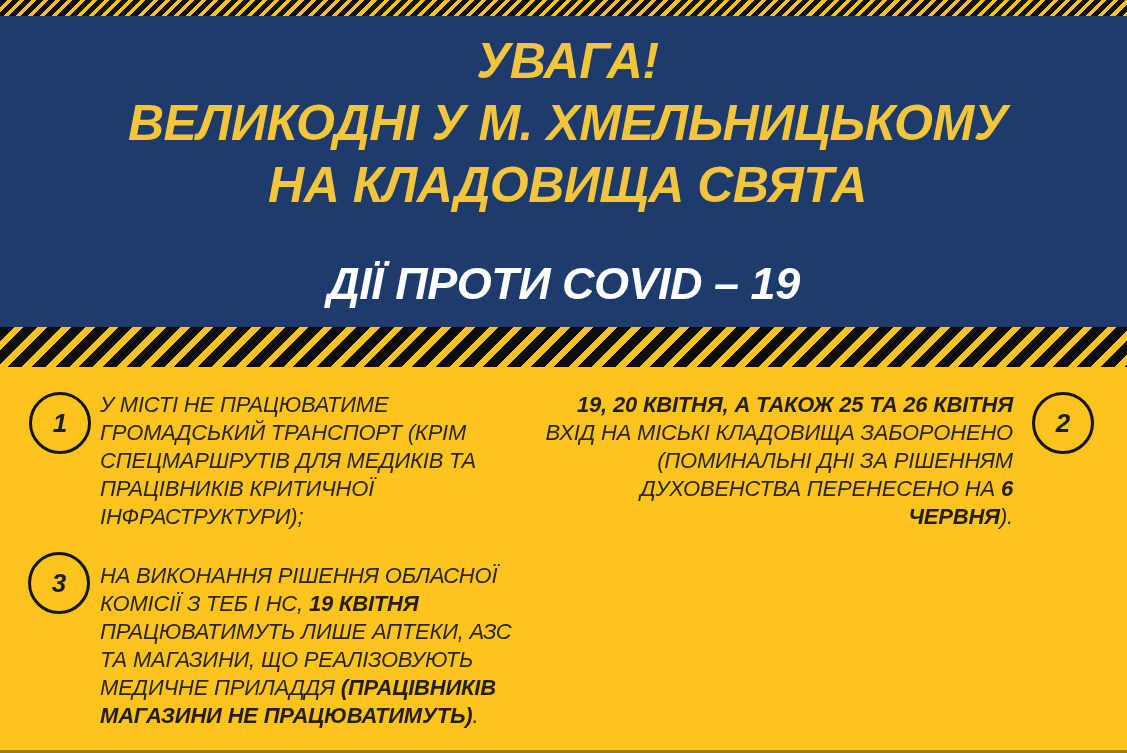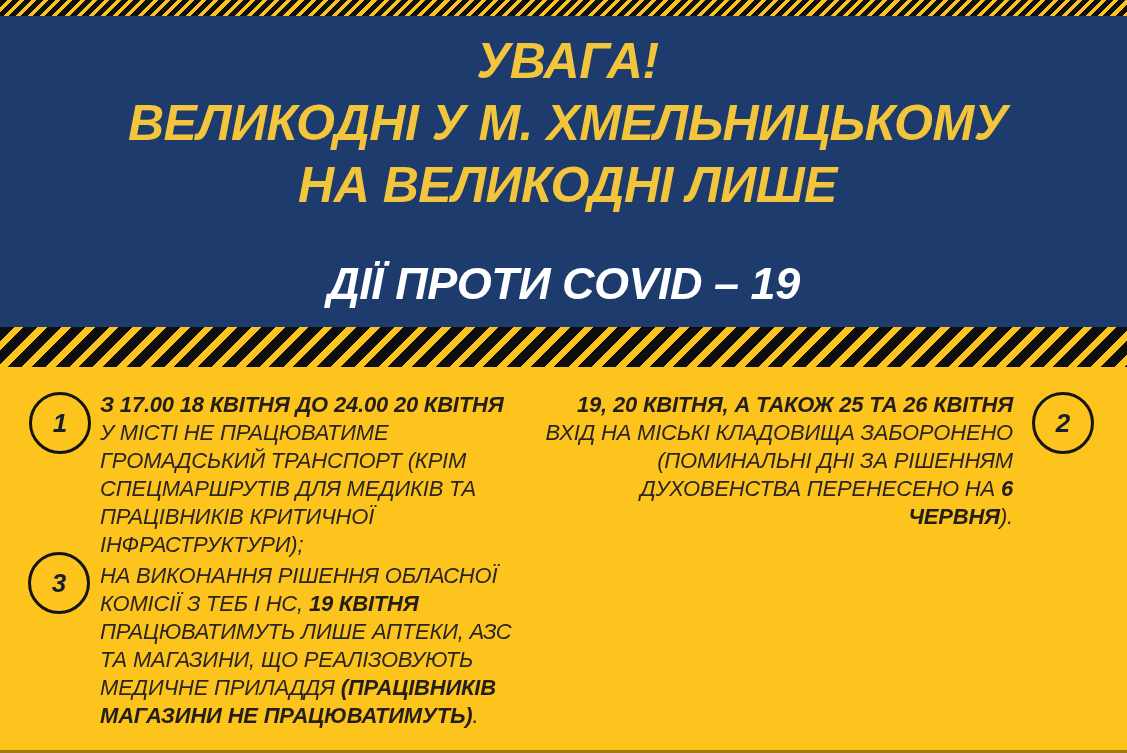--- a/index.html
+++ b/index.html
@@ -66,33 +66,33 @@
 </head>
 <body>
 
 <div class="poster">
 
   <div class="stripe stripe-top"></div>
 
   <div class="title">
     <div>УВАГА!</div>
     <div>ВЕЛИКОДНІ У М. ХМЕЛЬНИЦЬКОМУ</div>
-    <div>НА ВЕЛИКОДНІ ЛИШЕ</div>
+    <div>НА КЛАДОВИЩА СВЯТА</div>
   </div>
 
   <div class="subtitle">ДІЇ ПРОТИ COVID – 19</div>
 
   <div class="stripe stripe-mid"></div>
 
   <div class="body-yellow"></div>
 
   <div class="badge badge-1">
     <span>1</span>
   </div>
-  <p class="ptext p1"><span class="b lead">З 17.00 18 КВІТНЯ ДО 24.00 20 КВІТНЯ</span><span>У МІСТІ НЕ ПРАЦЮВАТИМЕ ГРОМАДСЬКИЙ ТРАНСПОРТ (КРІМ СПЕЦМАРШРУТІВ ДЛЯ МЕДИКІВ ТА ПРАЦІВНИКІВ КРИТИЧНОЇ ІНФРАСТРУКТУРИ);</span></p>
+  <p class="ptext p1"><span>У МІСТІ НЕ ПРАЦЮВАТИМЕ ГРОМАДСЬКИЙ ТРАНСПОРТ (КРІМ СПЕЦМАРШРУТІВ ДЛЯ МЕДИКІВ ТА ПРАЦІВНИКІВ КРИТИЧНОЇ ІНФРАСТРУКТУРИ);</span></p>
 
   <div class="badge badge-2">
     <span>2</span>
   </div>
   <p class="ptext p2"><span class="b lead">19, 20 КВІТНЯ, А ТАКОЖ 25 ТА 26 КВІТНЯ</span><span>ВХІД НА МІСЬКІ КЛАДОВИЩА ЗАБОРОНЕНО (ПОМИНАЛЬНІ ДНІ ЗА РІШЕННЯМ ДУХОВЕНСТВА ПЕРЕНЕСЕНО НА </span><span class="b">6 ЧЕРВНЯ</span><span>).</span></p>
 
   <div class="badge badge-3">
     <span>3</span>
   </div>
   <p class="ptext p3"><span>НА ВИКОНАННЯ РІШЕННЯ ОБЛАСНОЇ КОМІСІЇ З ТЕБ І НС, </span><span class="b">19 КВІТНЯ</span><span> ПРАЦЮВАТИМУТЬ ЛИШЕ АПТЕКИ, АЗС ТА МАГАЗИНИ, ЩО РЕАЛІЗОВУЮТЬ МЕДИЧНЕ ПРИЛАДДЯ </span><span class="b">(ПРАЦІВНИКІВ МАГАЗИНИ НЕ ПРАЦЮВАТИМУТЬ)</span><span>.</span></p>

